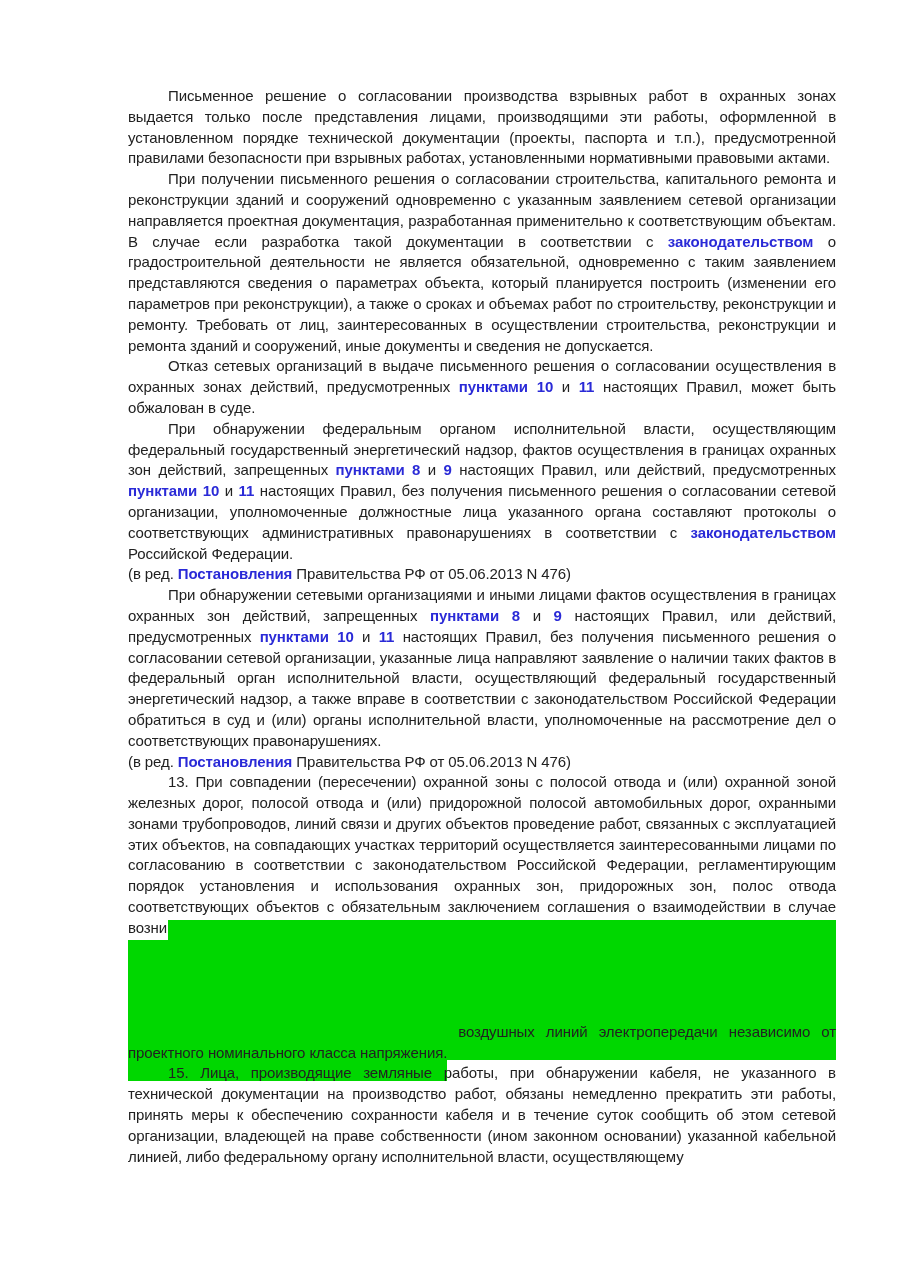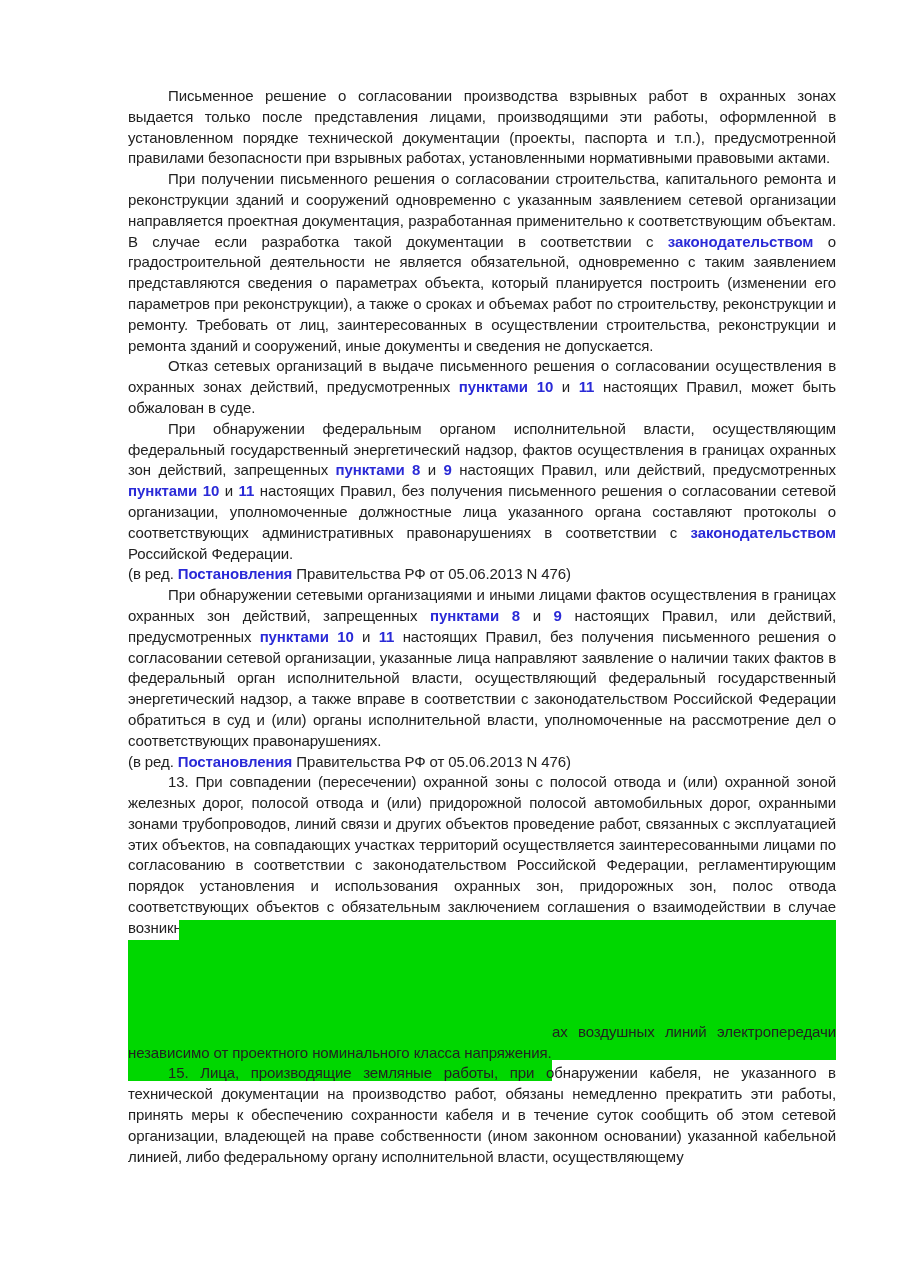--- a/index.html
+++ b/index.html
@@ -34,21 +34,20 @@
   .run { color: inherit; }
   .link {
     color: var(--link-color, #2a2ad7);
     text-decoration: none;
     cursor: pointer;
     font-weight: bold;
   }
   .hl {
     background: var(--hl-color, #00d700);
     padding: 20px 0;
-    margin-left: 11px;
   }
 </style>
 </head>
 <body style="background: rgb(255, 255, 255);">
 
 <div class="page-canvas">
   <div class="doc-body" id="doc-body">
       <p class="indent"><span class="run">Письменное решение о согласовании производства взрывных работ в охранных зонах выдается только после представления лицами, производящими эти работы, оформленной в установленном порядке технической документации (проекты, паспорта и т.п.), предусмотренной правилами безопасности при взрывных работах, установленными нормативными правовыми актами.</span></p>
       <p class="indent"><span class="run">При получении письменного решения о согласовании строительства, капитального ремонта и реконструкции зданий и сооружений одновременно с указанным заявлением сетевой организации направляется проектная документация, разработанная применительно к соответствующим объектам. В случае если разработка такой документации в соответствии с </span><span class="run link">законодательством</span><span class="run"> о градостроительной деятельности не является обязательной, одновременно с таким заявлением представляются сведения о параметрах объекта, который планируется построить (изменении его параметров при реконструкции), а также о сроках и объемах работ по строительству, реконструкции и ремонту. Требовать от лиц, заинтересованных в осуществлении строительства, реконструкции и ремонта зданий и сооружений, иные документы и сведения не допускается.</span></p>
       <p class="indent"><span class="run">Отказ сетевых организаций в выдаче письменного решения о согласовании осуществления в охранных зонах действий, предусмотренных </span><span class="run link">пунктами 10</span><span class="run"> и </span><span class="run link">11</span><span class="run"> настоящих Правил, может быть обжалован в суде.</span></p>

